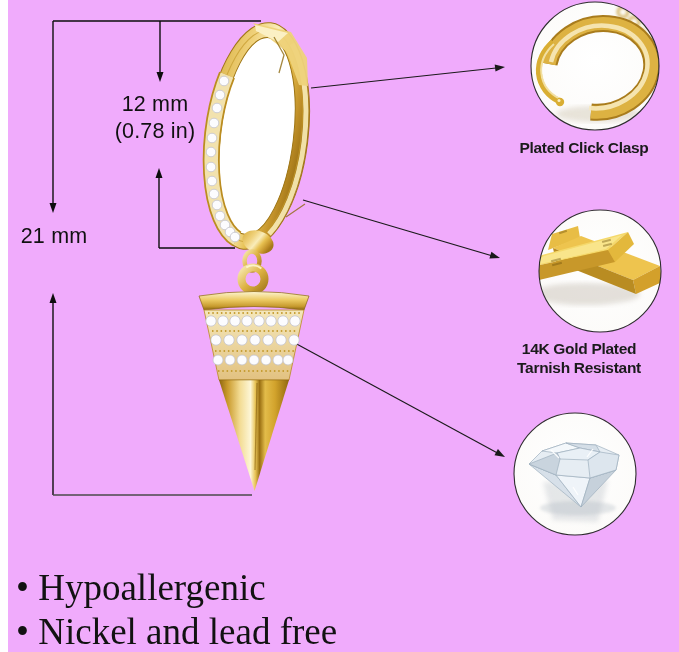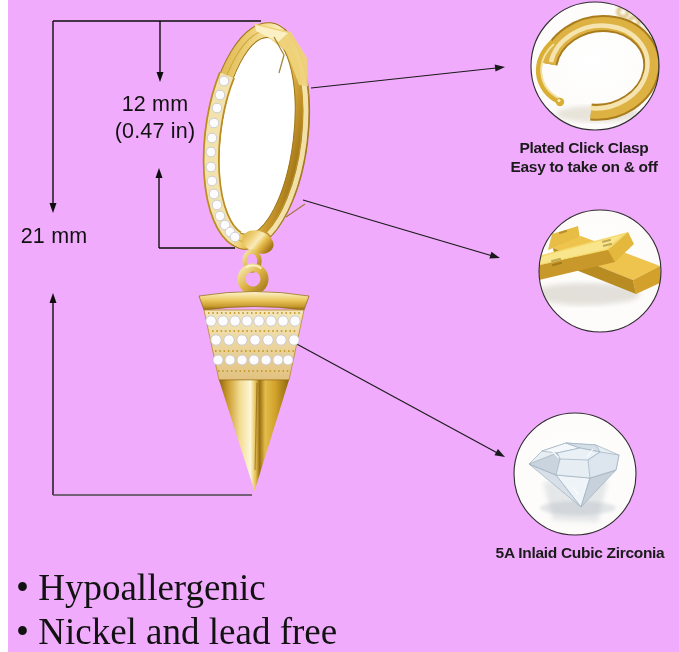--- a/index.html
+++ b/index.html
@@ -257,35 +257,37 @@
       </g>
       <path d="M211,380 L281,380 L246.5,491 Z" fill="url(#coneGrad)"></path>
       <path d="M211,380 H281" stroke="#8a6410" stroke-width="1" opacity="0.5"></path>
       <path d="M249,383 L247,470" stroke="#7c560a" stroke-width="1.2" opacity="0.55"></path>
     </g>
   </g>
 </svg>
 
 <div class="txt dim" style="left:147px;top:91px;">
   <div>12 mm</div>
-  <div>(0.47 in)</div>
+  <div>(0.78 in)</div>
 </div>
 
 <div class="txt dim" style="left:46px;top:222px;line-height:28px;">
   <div>21 mm</div>
 </div>
 
 <div class="txt cap" style="left:576px;top:139px;">
   <div>Plated Click Clasp</div>
-  <div>Easy to take on &amp; off</div>
-</div>
-
+</div>
+
+<div class="txt cap" style="left:571px;top:340px;">
+  <div>14K Gold Plated</div>
+  <div>Tarnish Resistant</div>
+</div>
 
 <div class="txt cap" style="left:572px;top:544px;">
-  <div>5A Inlaid Cubic Zirconia</div>
 </div>
 
 <div class="txt features" style="left:8px;top:566px;">
   <div>• Hypoallergenic</div>
   <div>• Nickel and lead free</div>
 </div>
 
 </div>
 
 </body></html>

